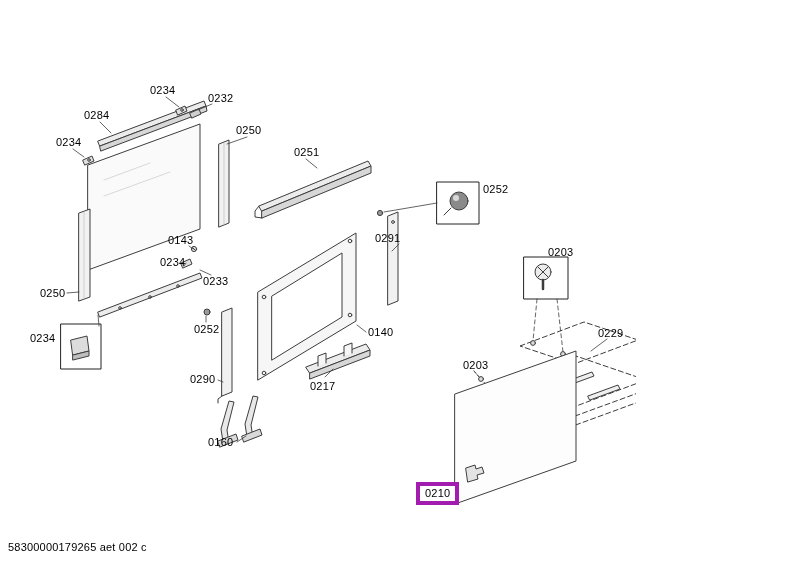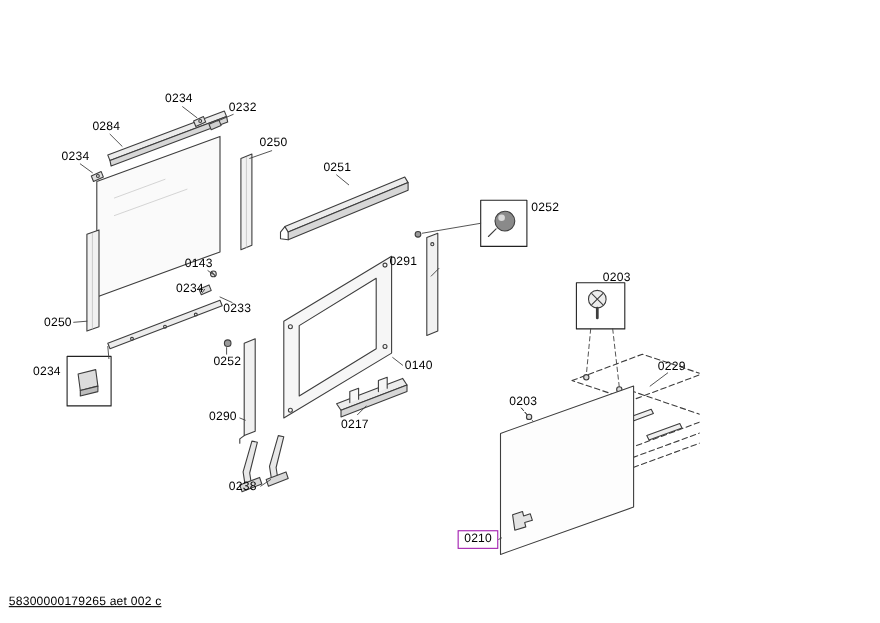--- a/index.html
+++ b/index.html
@@ -6,23 +6,23 @@
   body{
     width:800px;height:566px;background:#ffffff;
     font-family:"Liberation Sans", sans-serif;
   }
   .canvas{position:relative;width:636px;height:566px;background:#ffffff;overflow:hidden;}
   .canvas svg{position:absolute;left:0;top:0;}
   .part-label{
     position:absolute;font-size:11px;line-height:13px;color:#000;
     letter-spacing:.2px;white-space:nowrap;
   }
-  .part-label.boxed{border:1px solid #a21caf;padding:1px 5px;background:#fff;text-align:center;}
+  .part-label.boxed{border:4px solid #a21caf;padding:1px 5px;background:#fff;text-align:center;}
   .footer-code{
-    position:absolute;left:8px;top:541px;font-size:11px;color:#000;letter-spacing:.2px;text-decoration:underline;
+    position:absolute;left:8px;top:541px;font-size:11px;color:#000;letter-spacing:.2px;
   }
 </style>
 </head>
 <body>
 
 <div class="canvas">
 
   <svg width="800" height="566" viewBox="0 0 800 566">
     <g stroke="#3d3d3d" stroke-width="1" fill="none" stroke-linejoin="round" stroke-linecap="round">
 
@@ -200,28 +200,28 @@
   <div class="part-label" style="left:208px;top:92px">0232</div>
   <div class="part-label" style="left:84px;top:109px">0284</div>
   <div class="part-label" style="left:56px;top:136px">0234</div>
   <div class="part-label" style="left:236px;top:124px">0250</div>
   <div class="part-label" style="left:294px;top:146px">0251</div>
   <div class="part-label" style="left:483px;top:183px">0252</div>
   <div class="part-label" style="left:168px;top:234px">0143</div>
   <div class="part-label" style="left:160px;top:256px">0234</div>
   <div class="part-label" style="left:203px;top:275px">0233</div>
   <div class="part-label" style="left:40px;top:287px">0250</div>
-  <div class="part-label" style="left:354px;top:232px">0291</div>
+  <div class="part-label" style="left:375px;top:232px">0291</div>
   <div class="part-label" style="left:548px;top:246px">0203</div>
   <div class="part-label" style="left:30px;top:332px">0234</div>
   <div class="part-label" style="left:194px;top:323px">0252</div>
   <div class="part-label" style="left:598px;top:327px">0229</div>
   <div class="part-label" style="left:463px;top:359px">0203</div>
   <div class="part-label" style="left:190px;top:373px">0290</div>
   <div class="part-label" style="left:368px;top:326px">0140</div>
   <div class="part-label" style="left:310px;top:380px">0217</div>
   <div class="part-label" style="left:636px;top:416px">0143</div>
-  <div class="part-label" style="left:208px;top:436px">0238</div>
+  <div class="part-label" style="left:208px;top:436px">0160</div>
   <div class="part-label boxed" style="left:416px;top:482px">0210</div>
 
   <div class="footer-code">58300000179265 aet 002 c</div>
 
 </div>
 
 </body></html>

